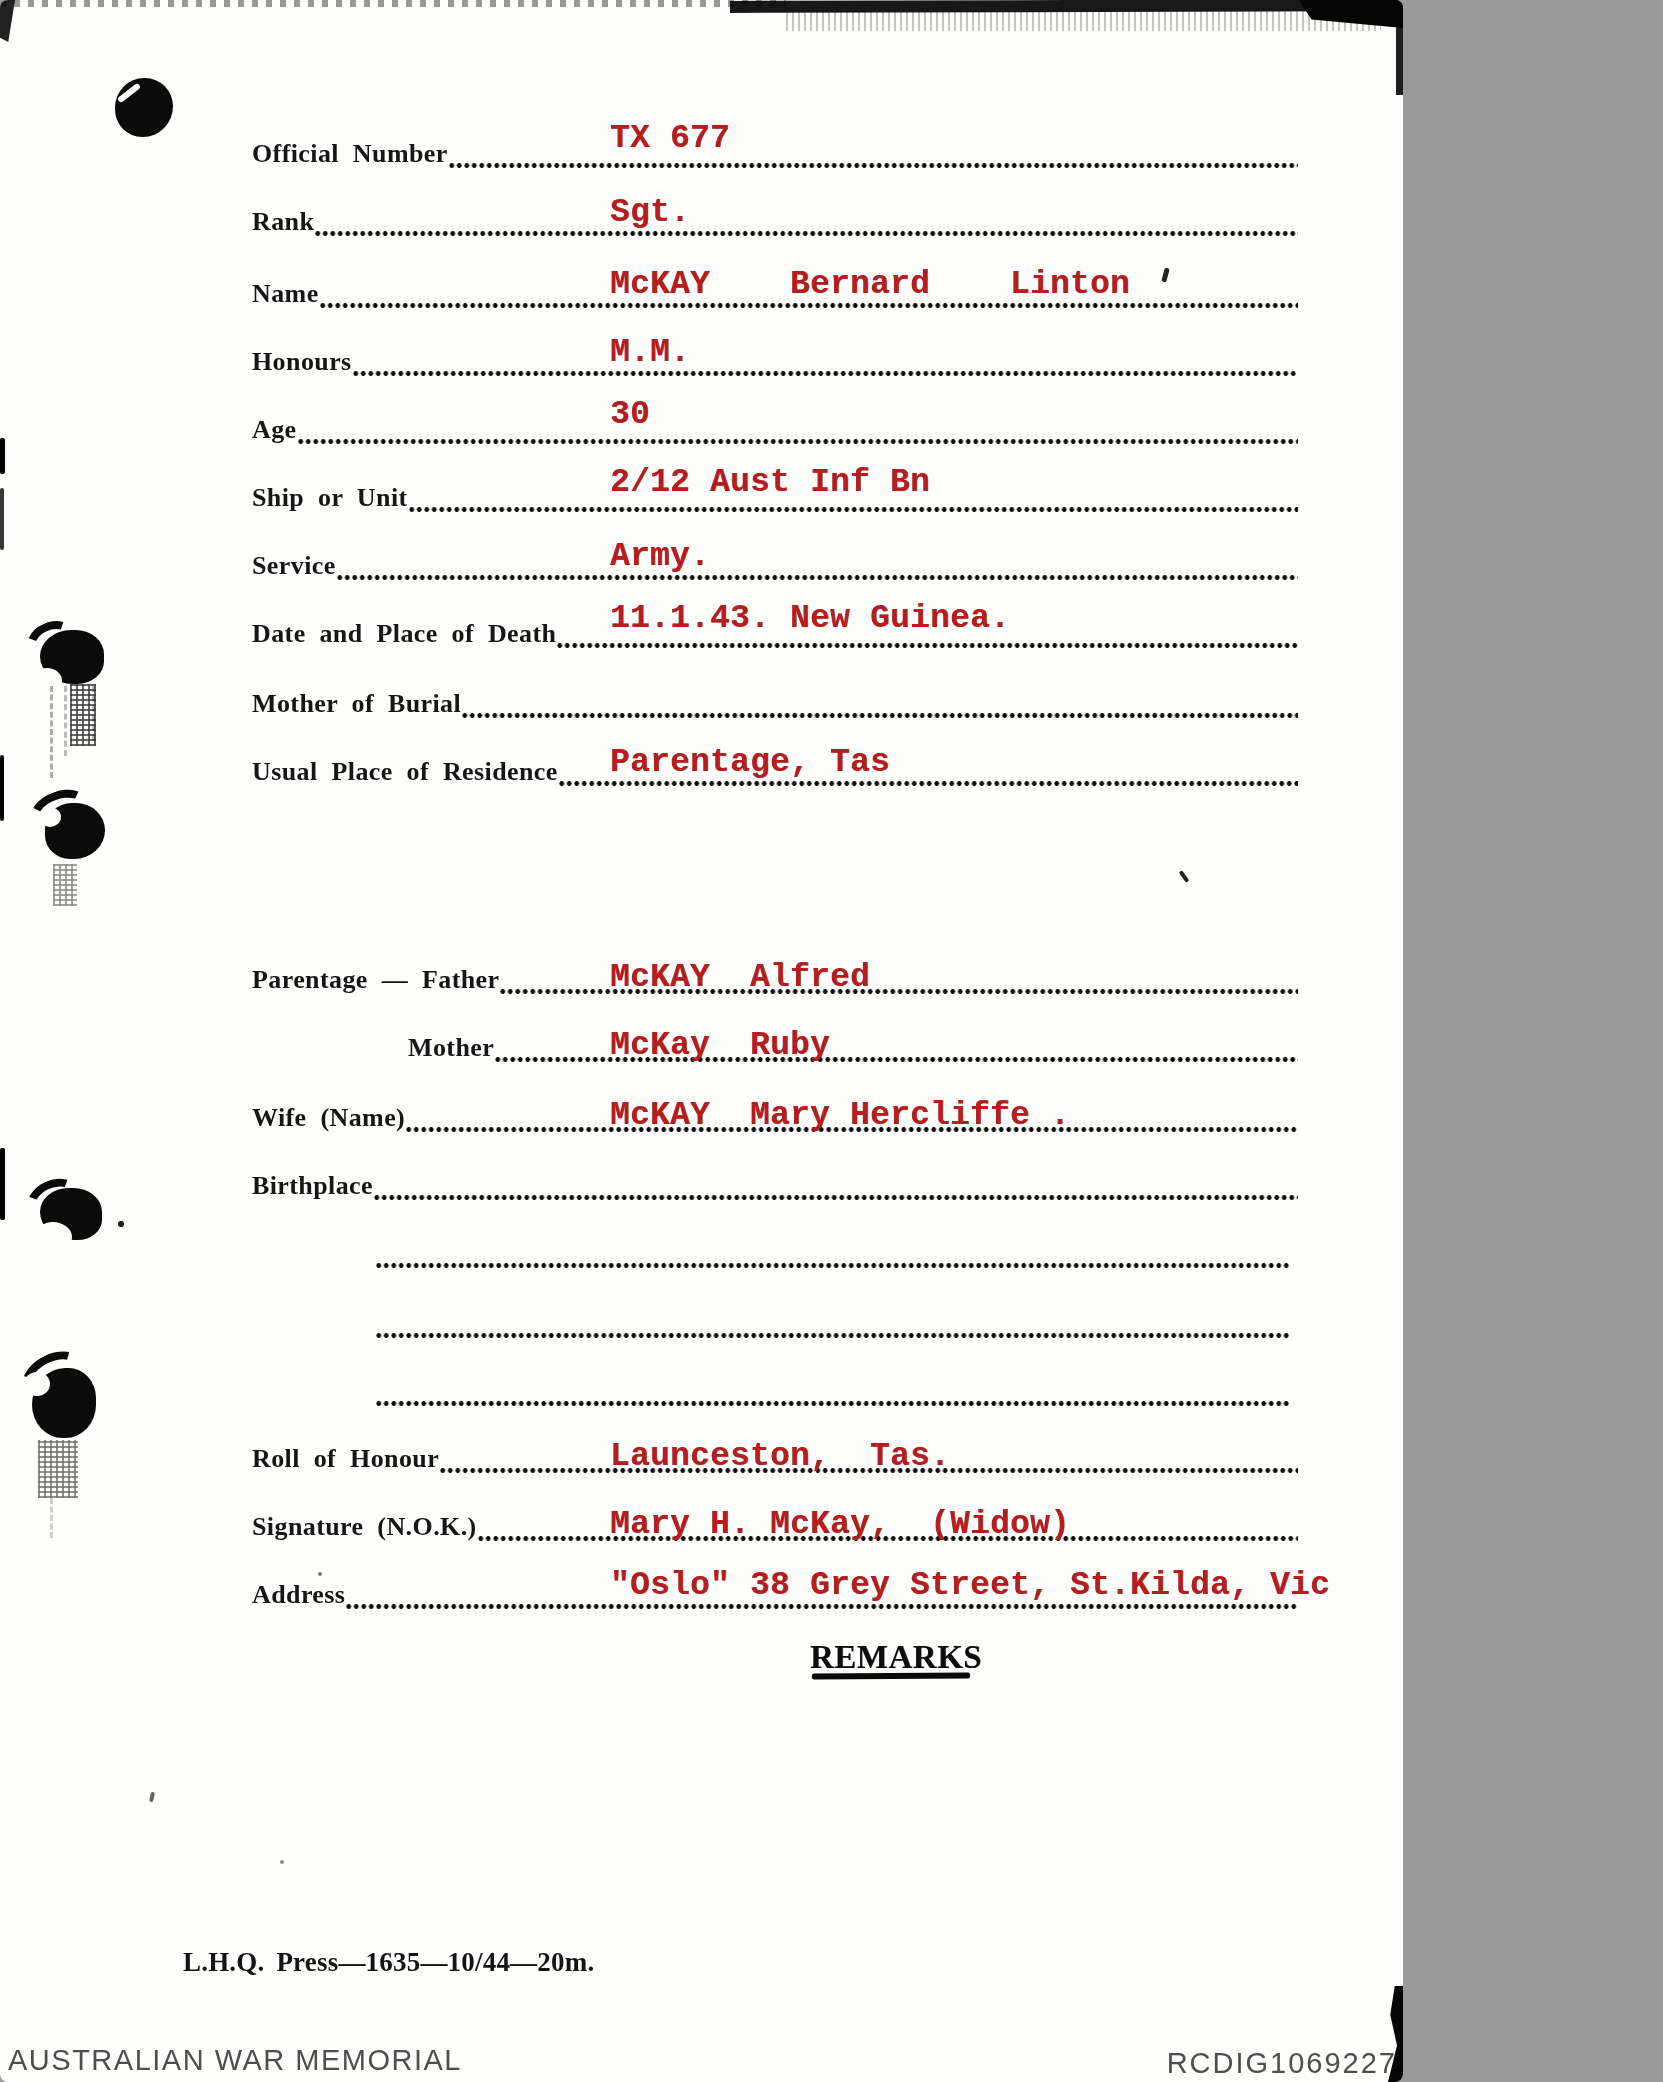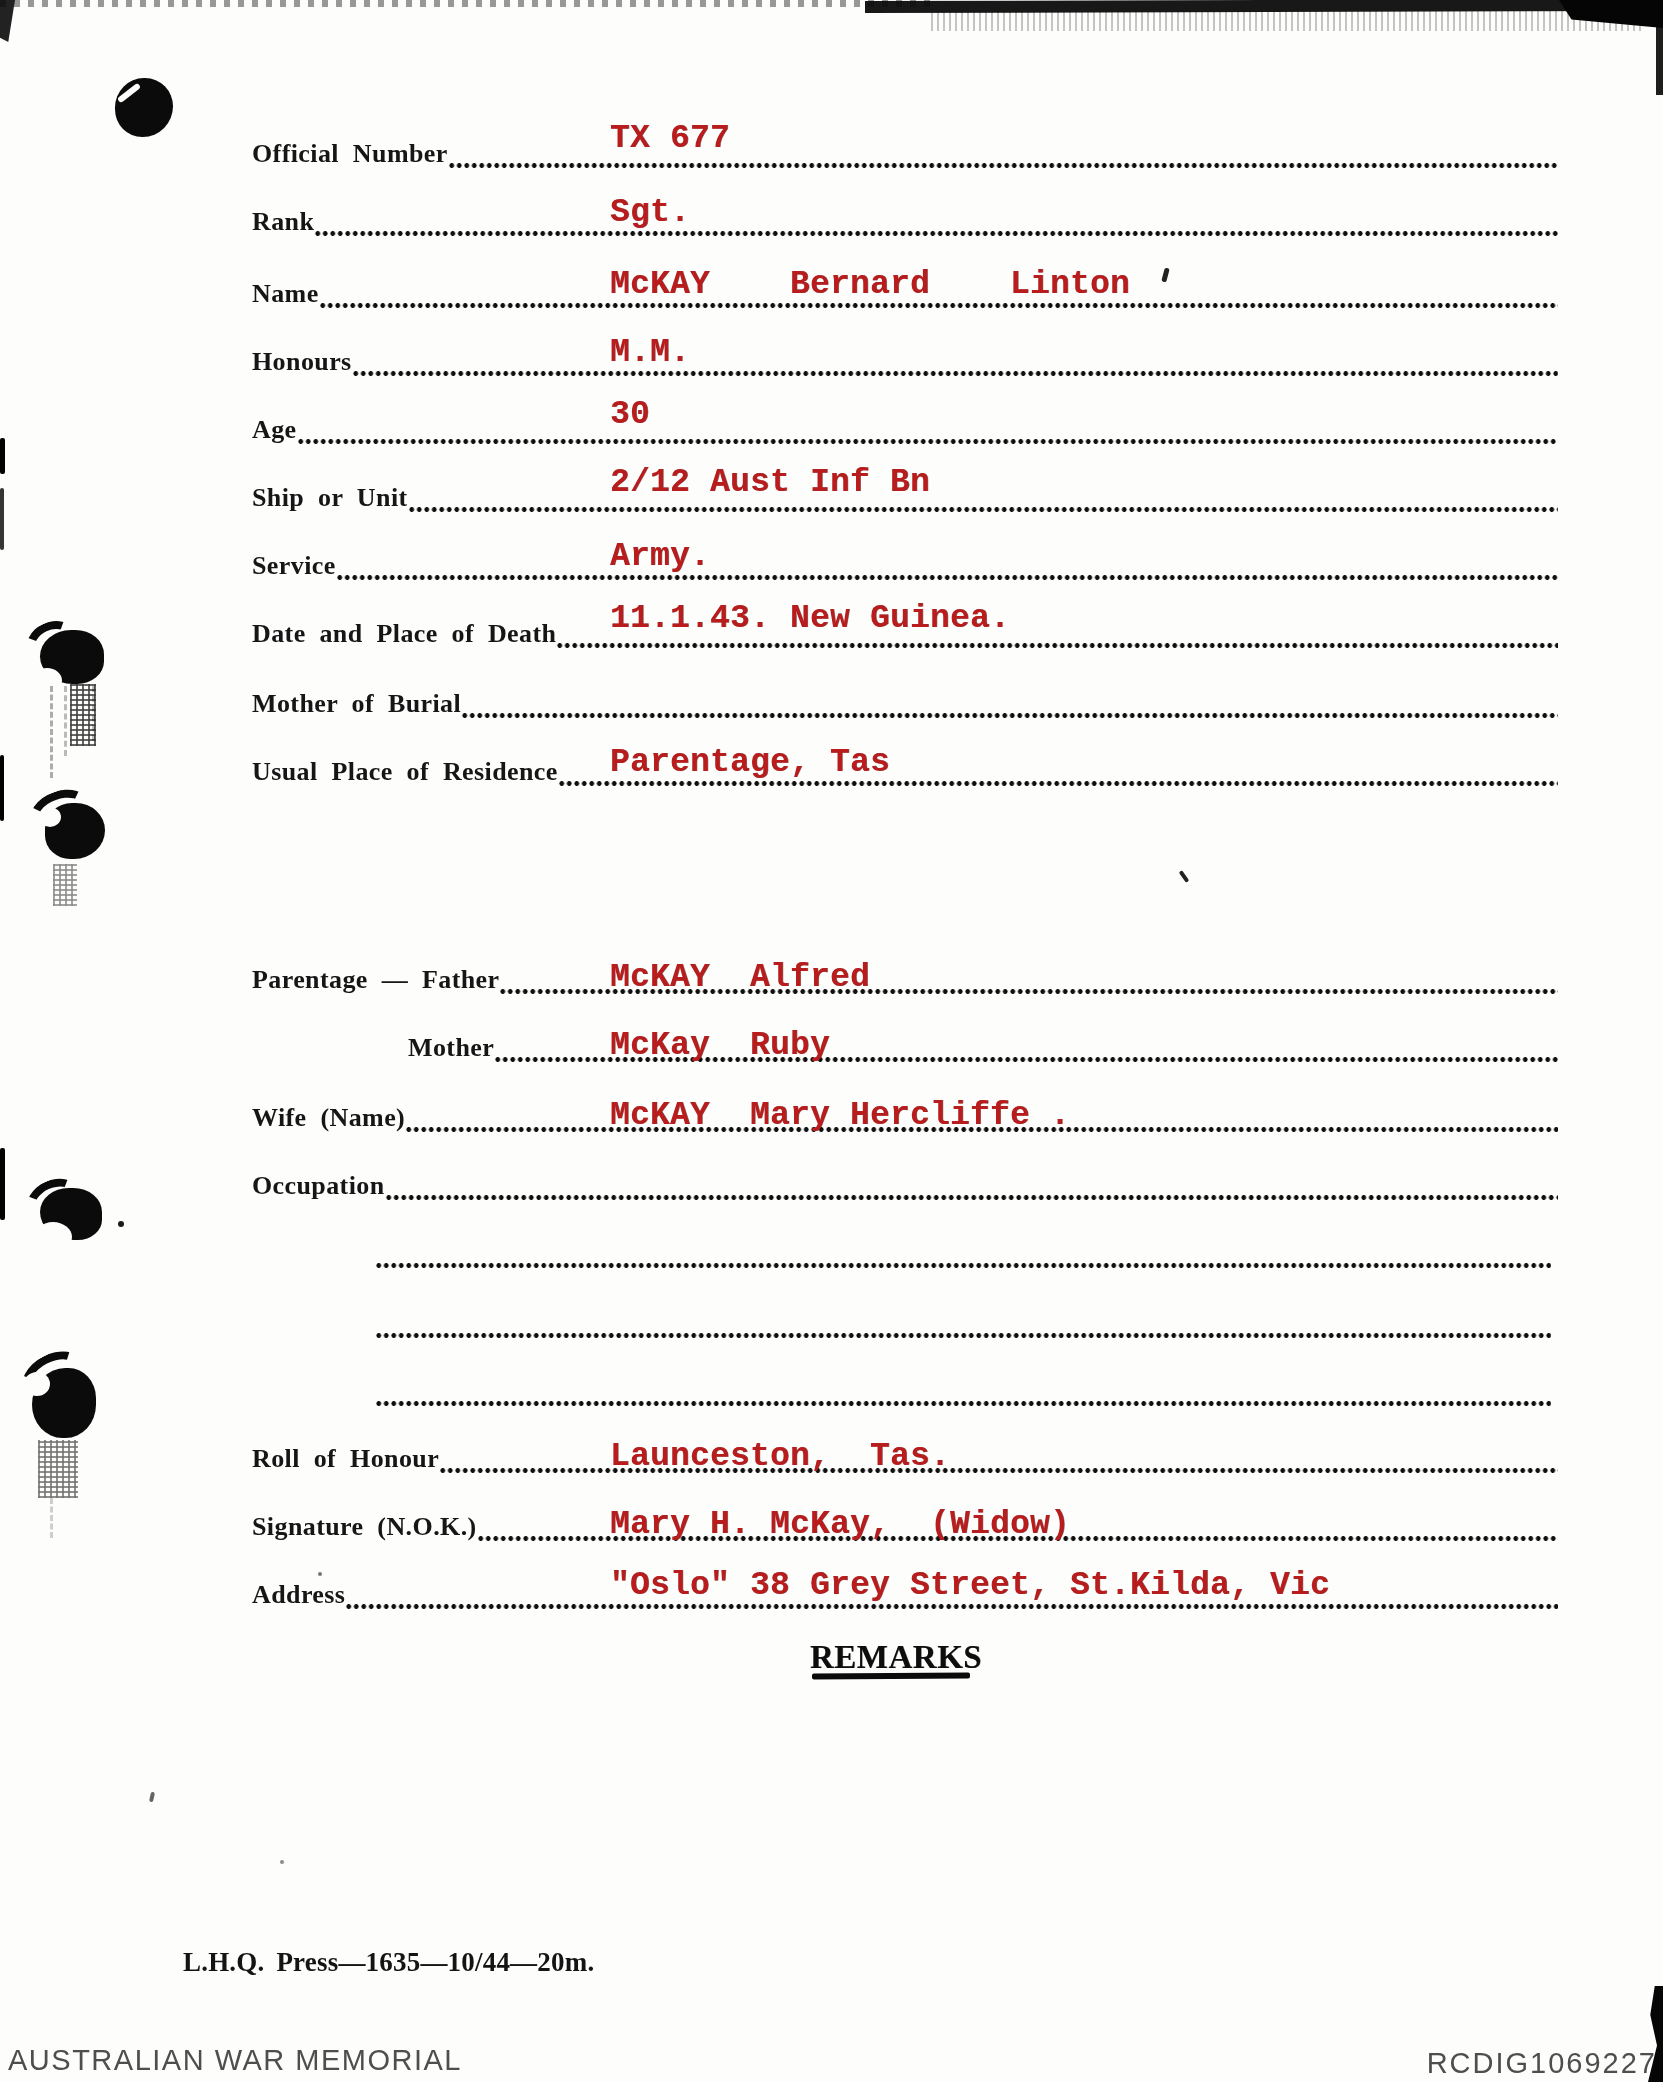--- a/index.html
+++ b/index.html
@@ -1,21 +1,22 @@
 <!DOCTYPE html>
 <html><head>
 <meta charset="utf-8">
 <style>
   html,body{margin:0;padding:0;background:#9a9a9a;}
   .page{
     position:relative;
-    width:1663px;height:2082px;
+    width:1403px;height:2082px;
     background:#fdfdfc;
     overflow:hidden;
     font-family:"Liberation Serif",serif;
+    border-radius:8px;
   }
   
   .row{
     position:absolute;left:252px;right:105px;height:42px;
     display:flex;align-items:flex-end;
   }
   .row.blank{left:375px;right:112px;}
   .lbl{
     font:700 26px/1 "Liberation Serif",serif;
     color:#161616;letter-spacing:.4px;word-spacing:7px;
@@ -213,21 +214,21 @@
     <span class="lbl">Parentage — Father</span>
     <span class="dots"></span>
     <span class="val v-lo">McKAY  Alfred</span>
   </div>
   <div class="row" style="top:1090px">
     <span class="lbl">Wife (Name)</span>
     <span class="dots"></span>
     <span class="val v-lo">McKAY  Mary Hercliffe .</span>
   </div>
   <div class="row" style="top:1158px">
-    <span class="lbl">Occupation</span>
+    <span class="lbl">Birthplace</span>
     <span class="dots"></span>
   </div>
 
   <div class="row blank" style="top:1226px">
     <span class="dots"></span>
   </div>
   <div class="row blank" style="top:1296px">
     <span class="dots"></span>
   </div>
   <div class="row blank" style="top:1364px">

